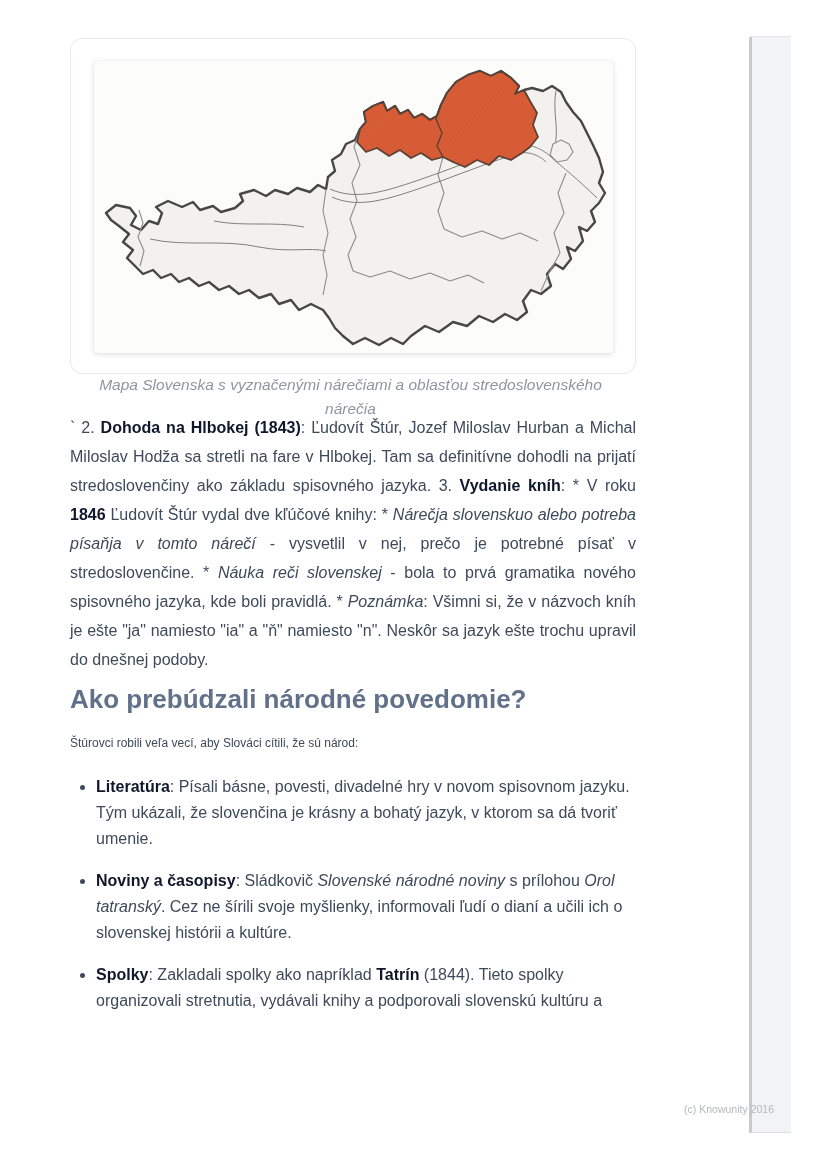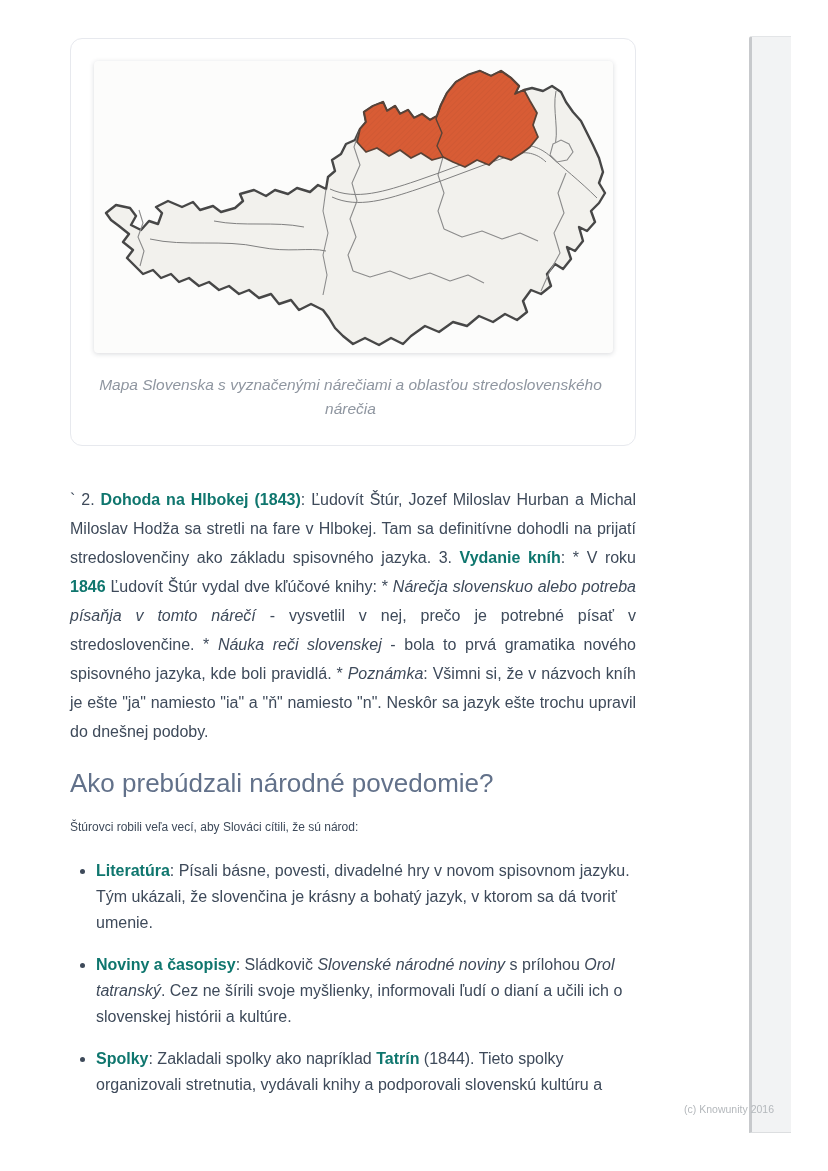--- a/index.html
+++ b/index.html
@@ -11,47 +11,47 @@
   }
   .page-edge-strip {
     position:absolute; left:749px; top:36px; width:42px; height:1097px;
     background:#f2f3f4; border-left:3px solid #c7c9cc;
     border-top:1px solid #e3e5e7; border-bottom:1px solid #dcdee0;
     border-top-left-radius:3px;
   }
   .main-col { position:absolute; left:70px; top:38px; width:566px; }
 
   .figure-card {
-    width:566px; height:408px; background:#ffffff;
+    width:566px; height:336px; background:#ffffff;
     border:1px solid #e7e9ee; border-radius:12px;
     padding:22px 28px 0 23px;
   }
   .map-panel {
     width:519px; height:292px; background:#fcfcfb; border-radius:4px;
     box-shadow:0 1px 5px rgba(40,45,60,0.18);
     overflow:hidden;
   }
   .figure-caption {
     margin:20px auto 0 auto; max-width:505px; text-align:center;
     font-style:italic; font-size:15.5px; line-height:24px; color:#8f96a0;
   }
   .para1 {
     margin-top:39px; font-size:16px; line-height:29px;
     text-align:justify; color:#3e4a5a;
   }
   .section-heading {
-    margin:20px 0 14px 0; font-size:26px; line-height:34px;
-    font-weight:400; color:#62718a;
+    margin:8px 0 14px 0; font-size:26px; line-height:34px;
+    font-weight:700; color:#62718a;
   }
   .intro { font-size:12px; line-height:26px; margin-bottom:18px; }
   ul.bullets { list-style:disc; padding-left:26px; }
   ul.bullets > li { font-size:16px; line-height:26px; margin-bottom:16px; }
   ul.sub-bullets { list-style:circle; padding-left:24px; margin-top:4px; }
   ul.sub-bullets > li { font-size:16px; line-height:26px; }
-  .runs .b { font-weight:700; color:#0f766e; }
+  .runs .b { font-weight:700; color:#0f172a; }
   .runs .i { font-style:italic; }
   .copyright {
     position:absolute; right:54px; top:1103px; z-index:5;
     font-size:10.5px; color:#b4b8bc;
   }
   svg .land { fill:#f2f1ed; stroke:#474747; stroke-width:2.4; stroke-linejoin:round; }
   svg .inner { fill:none; stroke:#8c8c8c; stroke-width:1.1; stroke-linejoin:round; }
   svg .river { fill:none; stroke:#7f7f7f; stroke-width:1; }
   svg .hl { stroke:#5a4236; stroke-width:1.8; stroke-linejoin:round; }
   svg .vienna { fill:#f2f1ed; stroke:#8c8c8c; stroke-width:1.1; }

